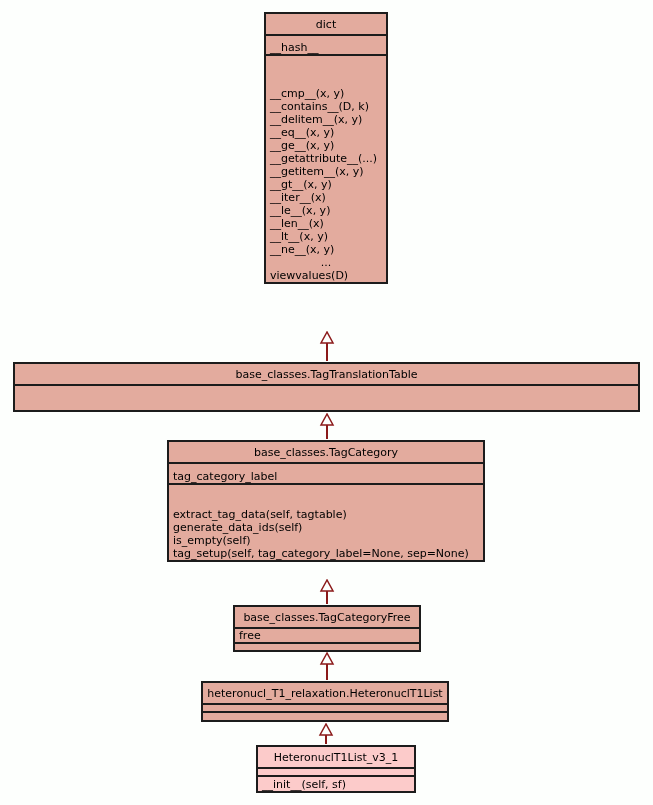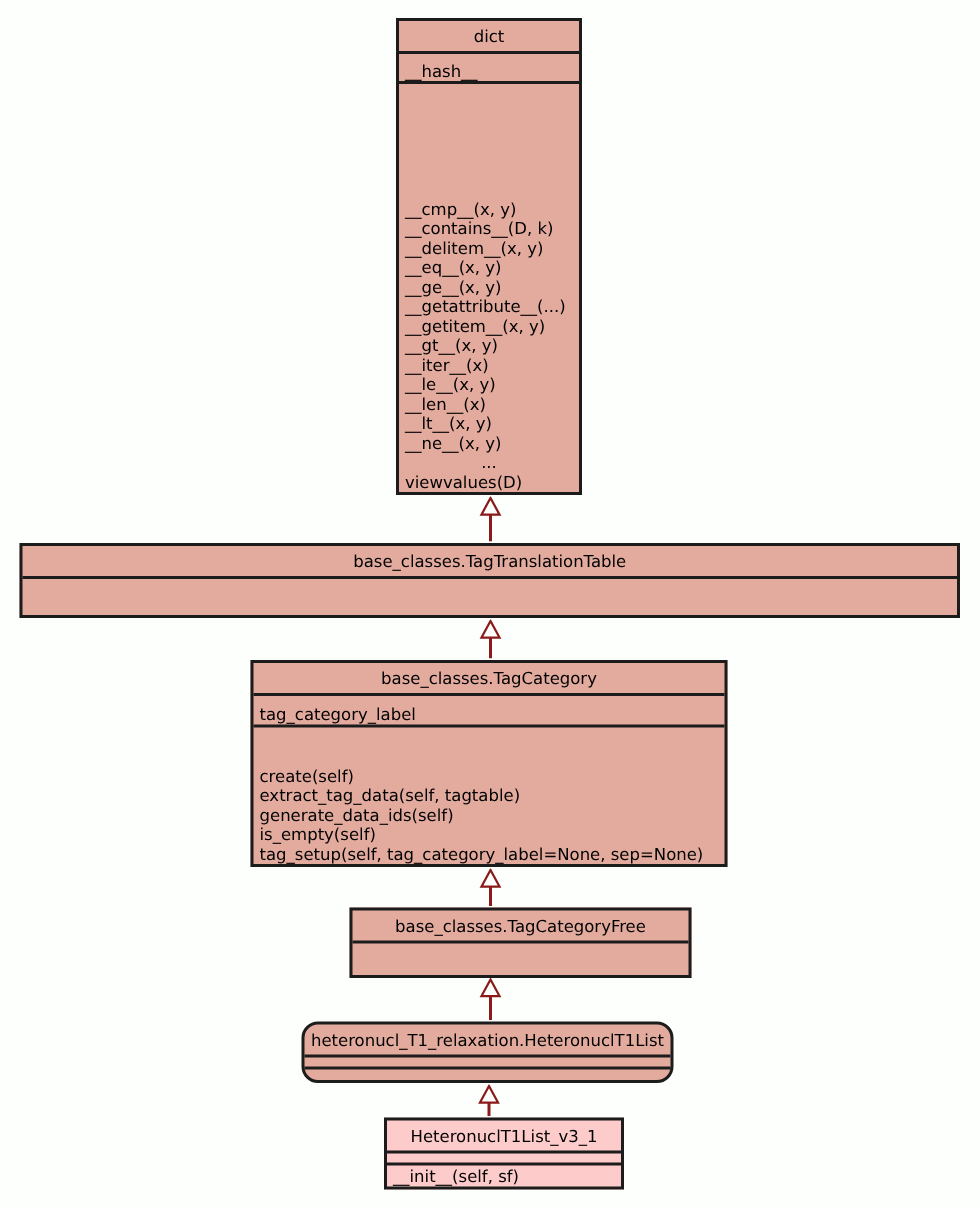--- a/index.html
+++ b/index.html
@@ -51,37 +51,37 @@
   }
   .uml-row{
     padding-left:4px;
     white-space:nowrap;
   }
   .uml-row.center{
     padding-left:0;
     text-align:center;
   }
   
-  .box-dict   { left:264px; top:12px;  width:124px; height:318px; }
+  .box-dict   { left:264px; top:12px;  width:124px; height:272px; }
   .box-dict .sec-attrs   { flex:0 0 18px; }
   .box-dict .sec-methods { flex:1 1 auto; }
 
   .box-ttt    { left:13px;  top:362px; width:627px; height:50px; }
   .box-ttt .sec-attrs    { flex:0 0 6px; }
   .box-ttt .sec-methods  { flex:1 1 auto; }
 
-  .box-tc     { left:167px; top:440px; width:318px; height:138px; }
+  .box-tc     { left:167px; top:440px; width:318px; height:122px; }
   .box-tc .sec-attrs     { flex:0 0 19px; }
   .box-tc .sec-methods   { flex:1 1 auto; }
 
-  .box-tcf    { left:233px; top:605px; width:228px; height:47px; }
+  .box-tcf    { left:233px; top:605px; width:188px; height:47px; }
   .box-tcf .sec-attrs    { flex:1 1 auto; }
   .box-tcf .sec-methods  { flex:0 0 6px; }
 
-  .box-ht1    { left:201px; top:681px; width:248px; height:41px;border-radius:11px; }
+  .box-ht1    { left:201px; top:681px; width:248px; height:41px; }
   .box-ht1 .sec-attrs    { flex:0 0 6px; }
   .box-ht1 .sec-methods  { flex:1 1 auto; }
 
   .box-v31    { left:256px; top:745px; width:160px; height:48px; }
   .box-v31 .sec-attrs    { flex:0 0 6px; }
   .box-v31 .sec-methods  { flex:1 1 auto; }
 
   
   .arrow{ position:absolute; width:16px; }
   .arrow svg{ display:block; width:16px; height:100%; }
@@ -126,30 +126,32 @@
     <div class="uml-title">base_classes.TagTranslationTable</div>
     <div class="uml-sec sec-attrs"></div>
   </div>
 
   <div class="uml-box box-tc">
     <div class="uml-title">base_classes.TagCategory</div>
     <div class="uml-sec sec-attrs">
         <div class="uml-row">tag_category_label</div>
       </div>
     <div class="uml-sec sec-methods">
-        <div class="uml-row">create(self)</div>
         <div class="uml-row">extract_tag_data(self, tagtable)</div>
         <div class="uml-row">generate_data_ids(self)</div>
         <div class="uml-row">is_empty(self)</div>
         <div class="uml-row">tag_setup(self, tag_category_label=None, sep=None)</div>
       </div>
   </div>
 
   <div class="uml-box box-tcf">
     <div class="uml-title">base_classes.TagCategoryFree</div>
+    <div class="uml-sec sec-attrs">
+        <div class="uml-row">free</div>
+      </div>
     <div class="uml-sec sec-methods"></div>
   </div>
 
   <div class="uml-box box-ht1">
     <div class="uml-title">heteronucl_T1_relaxation.HeteronuclT1List</div>
     <div class="uml-sec sec-attrs"></div>
     <div class="uml-sec sec-methods"></div>
   </div>
 
   <div class="uml-box box-v31 light">

